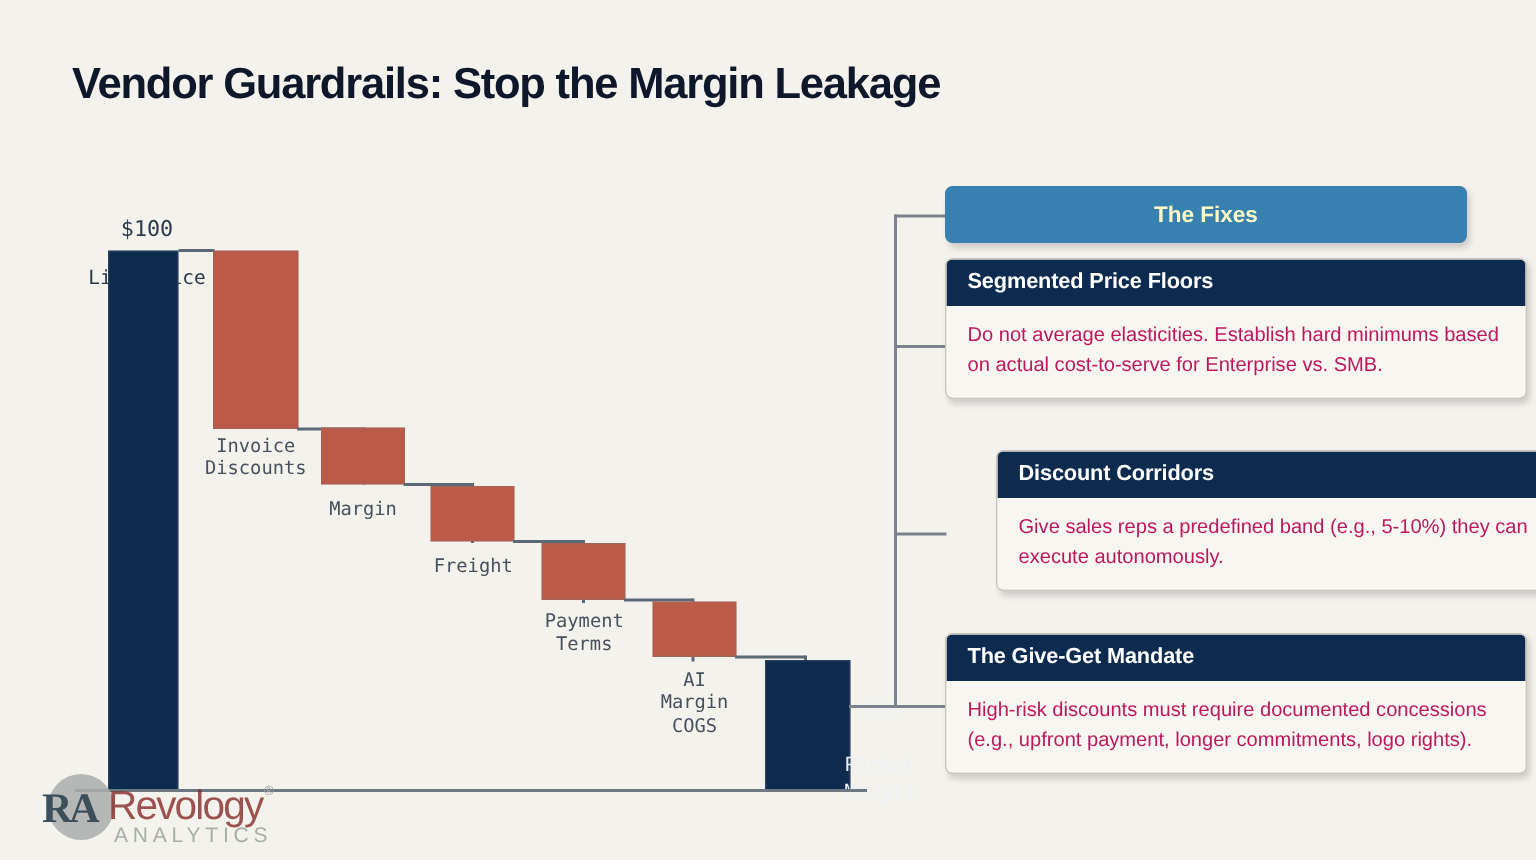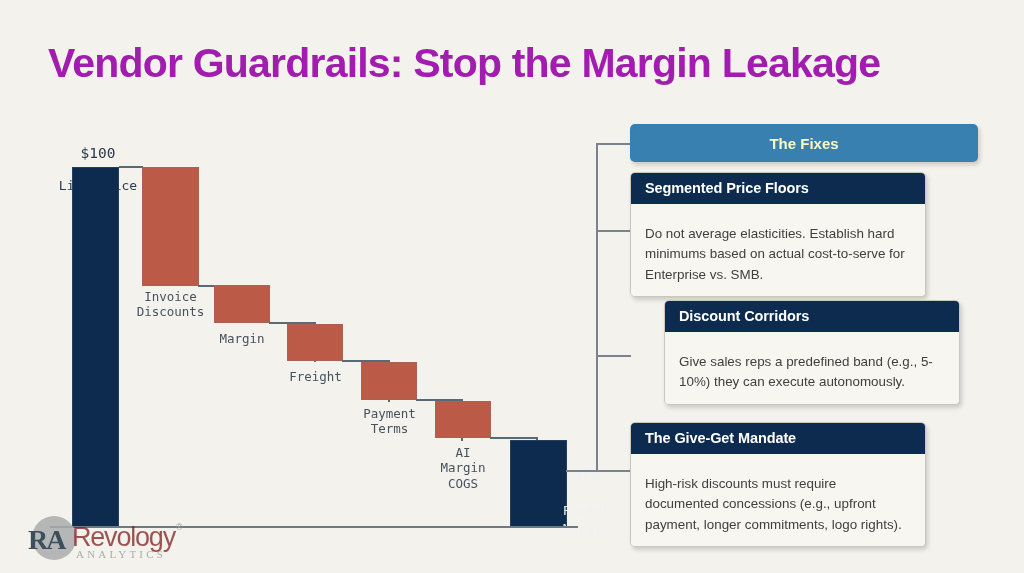--- a/index.html
+++ b/index.html
@@ -18,23 +18,23 @@
     left: 0; top: 0;
     width: 1024px; height: 573px;
     background: #f4f2ed;
   }
 
   
   #title {
     position: absolute;
     left: 48px; top: 41px;
     width: 930px;
-    font-size: 41px;
-    font-weight: bold;
-    color: #a21caf;
+    font-size: 29px;
+    font-weight: bold;
+    color: #0f172a;
     letter-spacing: -0.8px;
     line-height: 1.1;
     white-space: nowrap;
     font-family: "Liberation Sans", sans-serif;
   }
 
   
   #chart {
     position: absolute;
     left: 0; top: 0;
@@ -91,40 +91,40 @@
     font-size: 15px;
     font-weight: bold;
     display: flex;
     align-items: center;
     justify-content: center;
     box-shadow: 2px 3px 4px rgba(0,0,0,0.16);
   }
   .card {
     position: absolute;
     left: 630px;
-    width: 296px;
+    width: 388px;
     border-radius: 5px;
     overflow: hidden;
     box-shadow: 2px 3px 4px rgba(0,0,0,0.16);
     background: #f7f6f1;
     border: 1px solid #c9c6bd;
   }
   .card-head {
     background: #0d2b4e;
     color: #ffffff;
     font-size: 14.5px;
     font-weight: bold;
     padding: 7px 14px 8px 14px;
     letter-spacing: -0.1px;
   }
   .card-body {
-    color: #404040;
+    color: #be185d;
     font-size: 13.4px;
     line-height: 1.52;
-    padding: 20px 14px 11px 14px;
+    padding: 9px 14px 11px 14px;
     background: #f7f6f1;
   }
 
   
   .tconn { position: absolute; background: #7a838d; }
   .tconn.h { height: 1.5px; }
   .tconn.v { width: 1.5px; }
 
   
   #logo {
@@ -154,22 +154,22 @@
     left: 64px; top: 10px;
     font-family: "Liberation Sans", sans-serif;
     font-size: 27px;
     color: #7f1d1d;
     letter-spacing: -1.2px;
     opacity: 0.75;
   }
   #logo-sub {
     position: absolute;
     left: 68px; top: 36px;
-    font-family: Liberation Serif, serif;
-    font-size: 11px;
+    font-family: Liberation Sans, sans-serif;
+    font-size: 14px;
     color: #9aa39d;
     letter-spacing: 3.2px;
     opacity: 0.85;
   }
   #logo-reg {
     position: absolute;
     left: 168px; top: 10px;
     font-size: 9px;
     color: #9aa39d;
   }

